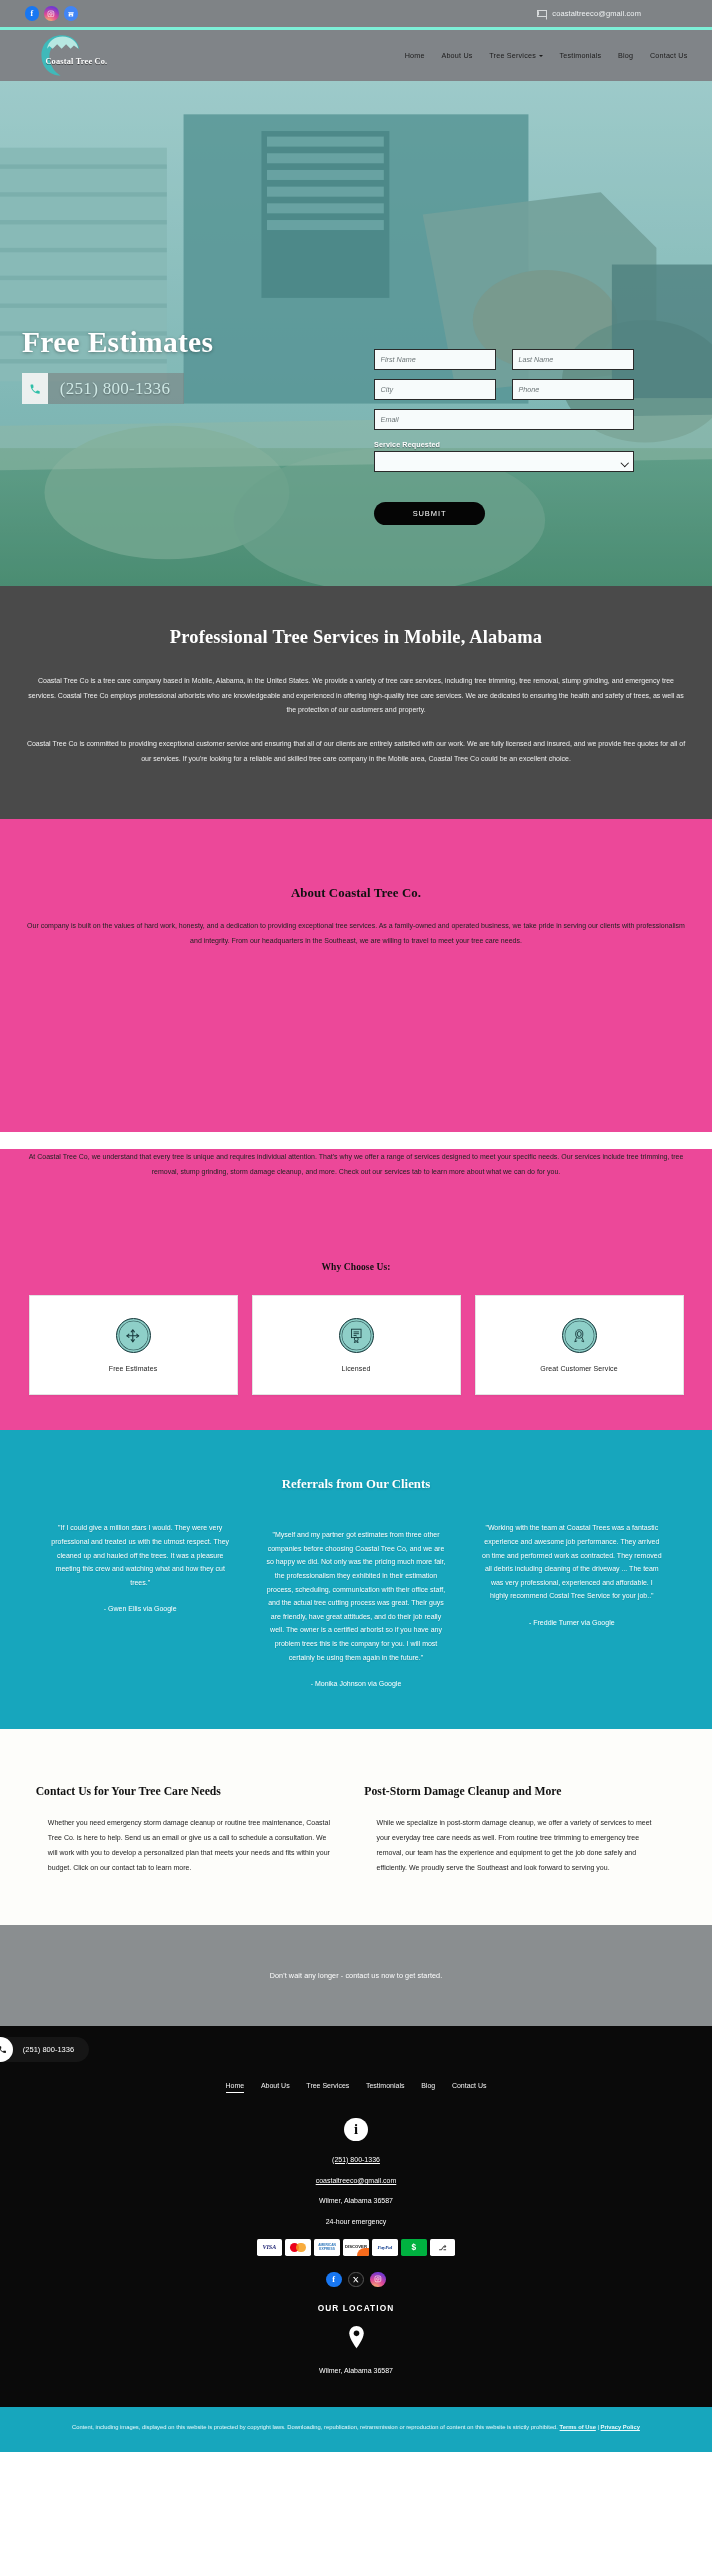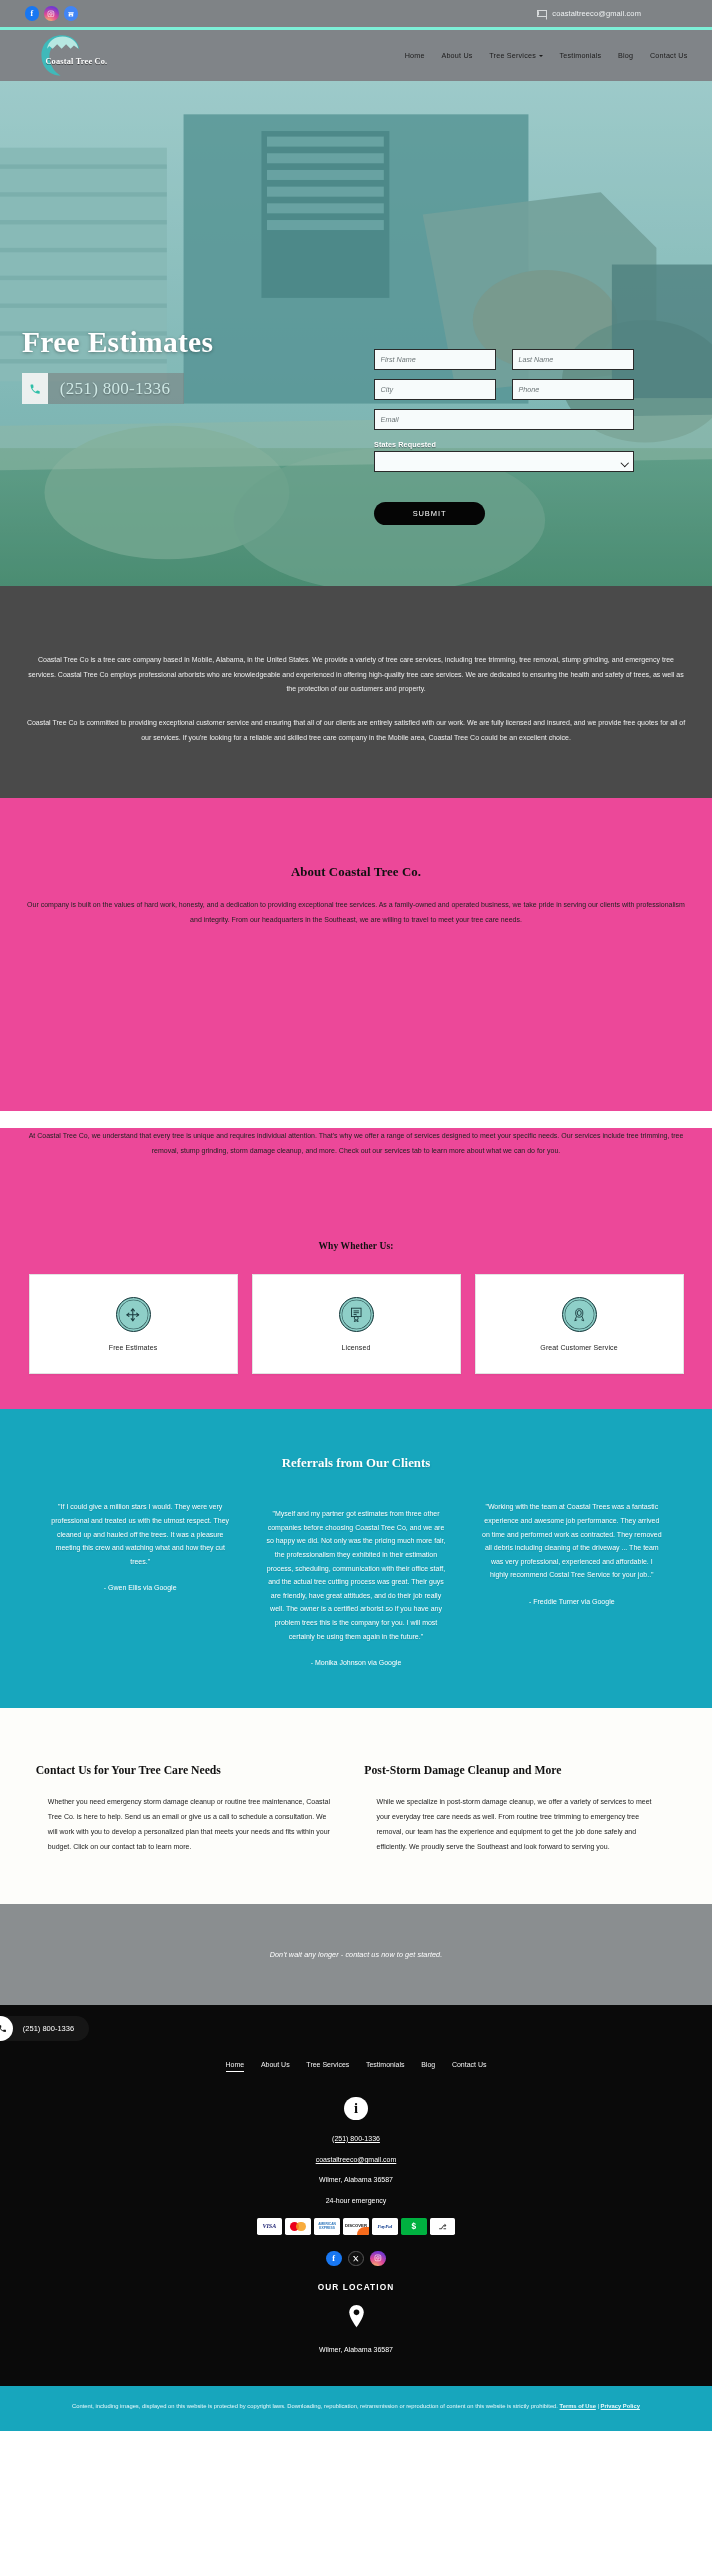--- a/index.html
+++ b/index.html
@@ -206,21 +206,21 @@
   
   .twocol { background: #fdfdfa; padding: 56px 0 50px; display: flex; justify-content: center; gap: 16.7px; }
   .col { width: 312px; text-align: left; }
   .col h3 {
     font-family: "Liberation Serif", serif; font-weight: bold;
     font-size: 11.7px; color: #111;
   }
   .col p { margin-top: 16.7px; font-size: 7px; line-height: 2.15; color: #222; padding: 0 12.2px; }
 
   
-  .cta { background: #8a8e90; height: 101px; display: flex; align-items: center; justify-content: center; font-style: italic; }
+  .cta { background: #8a8e90; height: 101px; display: flex; align-items: center; justify-content: center; }
   .cta span { color: #ffffff; font-size: 7.2px; letter-spacing: 0.1px; }
 
   
   .footer { background: #0a0a0a; padding-bottom: 0; position: relative; }
   .footer-phonebar {
     height: 47px; display: flex; align-items: center; padding-left: 0;
   }
   .phone-pill {
     display: flex; align-items: center; background: #161616;
     height: 25.6px; border-radius: 0 12.8px 12.8px 0; padding-right: 14.5px;
@@ -405,50 +405,51 @@
           <div class="half"><input type="text" placeholder="First Name" style=""></div>
           <div class="half"><input type="text" placeholder="Last Name" style=""></div>
         </div>
         <div class="form-row">
           <div class="half"><input type="text" placeholder="City" style=""></div>
           <div class="half"><input type="text" placeholder="Phone" style=""></div>
         </div>
         <div class="form-row">
           <div class="full"><input type="text" placeholder="Email" style=""></div>
         </div>
-        <div class="svc-label">States Requested</div>
+        <div class="svc-label">Service Requested</div>
         <div class="select-wrap">
           <select>
             <option></option>
             <option>Tree Trimming</option>
             <option>Tree Removal</option>
             <option>Stump Grinding</option>
             <option>Storm Damage Cleanup</option>
           </select>
         </div>
         <button class="submit-btn">SUBMIT</button>
       </form>
     </div>
   </div>
 
   <div class="intro">
+    <h2>Professional Tree Services in Mobile, Alabama</h2>
     <p class="first">Coastal Tree Co is a tree care company based in Mobile, Alabama, in the United States. We provide a variety of tree care services, including tree trimming, tree removal, stump grinding, and emergency tree services. Coastal Tree Co employs professional arborists who are knowledgeable and experienced in offering high-quality tree care services. We are dedicated to ensuring the health and safety of trees, as well as the protection of our customers and property.</p>
     <p class="second">Coastal Tree Co is committed to providing exceptional customer service and ensuring that all of our clients are entirely satisfied with our work. We are fully licensed and insured, and we provide free quotes for all of our services. If you're looking for a reliable and skilled tree care company in the Mobile area, Coastal Tree Co could be an excellent choice.</p>
   </div>
 
   <div class="light about-block">
     <div class="sec-h">About Coastal Tree Co.</div>
     <p class="sec-p">Our company is built on the values of hard work, honesty, and a dedication to providing exceptional tree services. As a family-owned and operated business, we take pride in serving our clients with professionalism and integrity. From our headquarters in the Southeast, we are willing to travel to meet your tree care needs.</p>
     <div class="spacer-160"></div>
   </div>
 
   <div class="light services-block">
     <p class="sec-p">At Coastal Tree Co, we understand that every tree is unique and requires individual attention. That's why we offer a range of services designed to meet your specific needs. Our services include tree trimming, tree removal, stump grinding, storm damage cleanup, and more. Check out our services tab to learn more about what we can do for you.</p>
 
-    <div class="sec-h why-h">Why Whether Us:</div>
+    <div class="sec-h why-h">Why Choose Us:</div>
 
     <div class="cards">
       <div class="card">
         <div class="card-ico">
           <svg width="15.6" height="15.6" viewBox="0 0 24 24" fill="none" stroke="#18393c" stroke-width="1.6" stroke-linecap="round">
             <path d="M12 3v18M3 12h18"></path>
               <path d="M12 3l-2.5 3M12 3l2.5 3M12 21l-2.5-3M12 21l2.5-3M3 12l3-2.5M3 12l3 2.5M21 12l-3-2.5M21 12l-3 2.5"></path>
           </svg>
         </div>
         <div class="card-label">Free Estimates</div>

